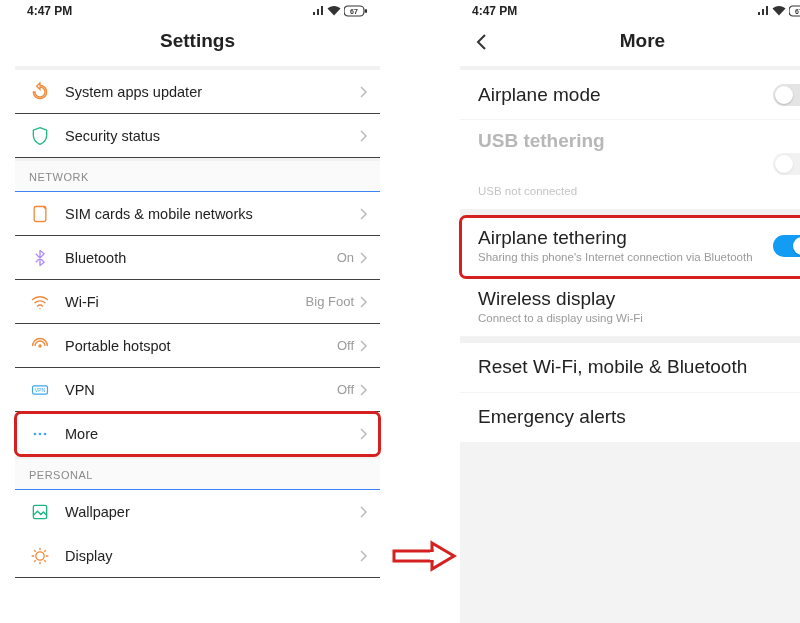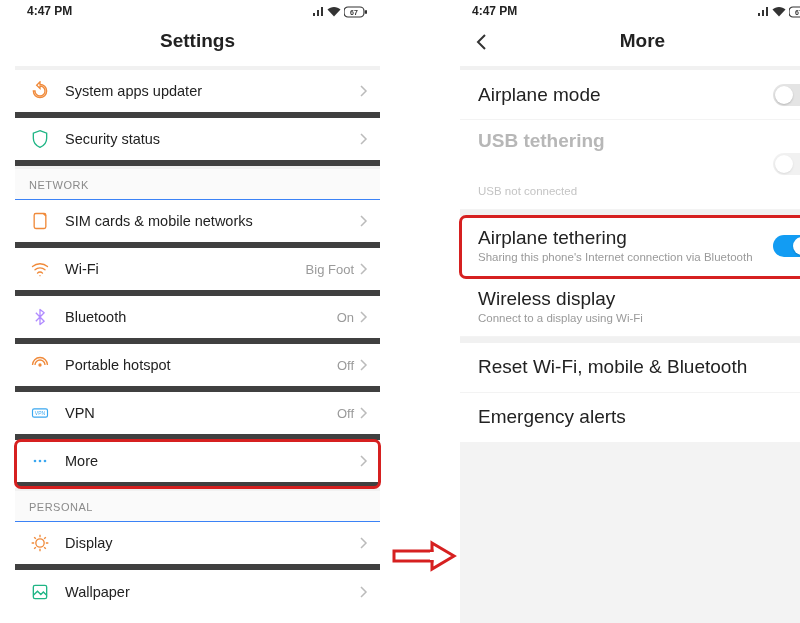--- a/index.html
+++ b/index.html
@@ -18,21 +18,21 @@
     top: 0;
     width: 365px;
     height: 623px;
     background: #fff;
   }
   .phone-left { left: 15px; }
   .phone-right { left: 460px; }
   .status-bar {
     display: flex;
     justify-content: space-between;
-    align-items: flex-end;
+    align-items: center;
     padding: 4px 12px 2px 12px;
     font-size: 12px;
     font-weight: 600;
   }
   .status-icons { display:flex; align-items:center; gap:3px; }
   .status-icons svg { display:block; }
   .header {
     text-align: center;
     padding: 10px 0 14px 0;
     position: relative;
@@ -58,21 +58,21 @@
     color: #8a8a8a;
     padding: 10px 14px 8px 14px;
     background: #fafafa;
     border-top: 3px solid #f1f1f1;
     border-bottom: 1px solid #3b82f6;
   }
   .row {
     display: flex;
     align-items: center;
     padding: 10px 12px 10px 14px;
-    border-bottom: 6px solid #404040;
+    border-bottom: 1px solid #404040;
     min-height: 44px;
     position: relative;
     background: #fff;
   }
   .row .icon {
     width: 22px;
     height: 22px;
     flex: 0 0 22px;
     display:flex;
     align-items:center;
@@ -205,42 +205,42 @@
         <span class="label">SIM cards &amp; mobile networks</span>
       </div>
     <svg class="chevron" viewBox="0 0 8 12">
         <path d="M1 1l5 5-5 5" fill="none" stroke="#bbb" stroke-width="1.5"></path>
       </svg>
   </div>
 
   <div class="row">
     <span class="icon">
       <svg width="20" height="20" viewBox="0 0 24 24">
+          <path d="M7 7l10 10-5 4V3l5 4L7 17" fill="none" stroke="#b18cff" stroke-width="1.6" stroke-linejoin="round"></path>
+        </svg>
+    </span>
+    <div class="label-block">
+        <span class="label">Bluetooth</span>
+      </div>
+    <span class="value">On</span>
+    <svg class="chevron" viewBox="0 0 8 12">
+        <path d="M1 1l5 5-5 5" fill="none" stroke="#bbb" stroke-width="1.5"></path>
+      </svg>
+  </div>
+
+  <div class="row">
+    <span class="icon">
+      <svg width="20" height="20" viewBox="0 0 24 24">
           <path d="M3 9a14 14 0 0 1 18 0M6 13a9 9 0 0 1 12 0M9 17a4 4 0 0 1 6 0M12 20h0" fill="none" stroke="#f08a3a" stroke-width="1.6" stroke-linecap="round"></path>
         </svg>
     </span>
     <div class="label-block">
         <span class="label">Wi-Fi</span>
       </div>
     <span class="value">Big Foot</span>
-    <svg class="chevron" viewBox="0 0 8 12">
-        <path d="M1 1l5 5-5 5" fill="none" stroke="#bbb" stroke-width="1.5"></path>
-      </svg>
-  </div>
-
-  <div class="row">
-    <span class="icon">
-      <svg width="20" height="20" viewBox="0 0 24 24">
-          <path d="M7 7l10 10-5 4V3l5 4L7 17" fill="none" stroke="#b18cff" stroke-width="1.6" stroke-linejoin="round"></path>
-        </svg>
-    </span>
-    <div class="label-block">
-        <span class="label">Bluetooth</span>
-      </div>
-    <span class="value">On</span>
     <svg class="chevron" viewBox="0 0 8 12">
         <path d="M1 1l5 5-5 5" fill="none" stroke="#bbb" stroke-width="1.5"></path>
       </svg>
   </div>
 
   <div class="row">
     <span class="icon">
       <svg width="20" height="20" viewBox="0 0 24 24">
           <circle cx="12" cy="12" r="2" fill="#f08a3a"></circle>
           <path d="M6 12a6 6 0 0 1 12 0M3 12a9 9 0 0 1 18 0" fill="none" stroke="#f08a3a" stroke-width="1.6"></path>
@@ -283,44 +283,44 @@
     <div class="label-block">
         <span class="label">More</span>
       </div>
     <svg class="chevron" viewBox="0 0 8 12">
         <path d="M1 1l5 5-5 5" fill="none" stroke="#bbb" stroke-width="1.5"></path>
       </svg>
   </div>
 
   <div class="section-header">PERSONAL</div>
 
+  <div class="row" style="border-bottom:none">
+    <span class="icon">
+      <svg width="20" height="20" viewBox="0 0 24 24">
+          <rect x="4" y="4" width="16" height="16" rx="2" fill="none" stroke="#1fb585" stroke-width="1.6"></rect>
+          <path d="M4 16l5-5 4 4 3-3 4 4" fill="none" stroke="#1fb585" stroke-width="1.6"></path>
+        </svg>
+    </span>
+    <div class="label-block">
+        <span class="label">Wallpaper</span>
+      </div>
+    <svg class="chevron" viewBox="0 0 8 12">
+        <path d="M1 1l5 5-5 5" fill="none" stroke="#bbb" stroke-width="1.5"></path>
+      </svg>
+  </div>
+
   <div class="row">
     <span class="icon">
       <svg width="20" height="20" viewBox="0 0 24 24">
           <circle cx="12" cy="12" r="5" fill="none" stroke="#f08a3a" stroke-width="1.6"></circle>
           <path d="M12 2v3M12 19v3M2 12h3M19 12h3M5 5l2 2M17 17l2 2M19 5l-2 2M5 19l2-2" stroke="#f08a3a" stroke-width="1.6"></path>
         </svg>
     </span>
     <div class="label-block">
         <span class="label">Display</span>
-      </div>
-    <svg class="chevron" viewBox="0 0 8 12">
-        <path d="M1 1l5 5-5 5" fill="none" stroke="#bbb" stroke-width="1.5"></path>
-      </svg>
-  </div>
-
-  <div class="row" style="border-bottom:none">
-    <span class="icon">
-      <svg width="20" height="20" viewBox="0 0 24 24">
-          <rect x="4" y="4" width="16" height="16" rx="2" fill="none" stroke="#1fb585" stroke-width="1.6"></rect>
-          <path d="M4 16l5-5 4 4 3-3 4 4" fill="none" stroke="#1fb585" stroke-width="1.6"></path>
-        </svg>
-    </span>
-    <div class="label-block">
-        <span class="label">Wallpaper</span>
       </div>
     <svg class="chevron" viewBox="0 0 8 12">
         <path d="M1 1l5 5-5 5" fill="none" stroke="#bbb" stroke-width="1.5"></path>
       </svg>
   </div>
 </div>
 
 <div class="phone phone-right">
   <div class="status-bar">
     <span>4:47 PM</span>

